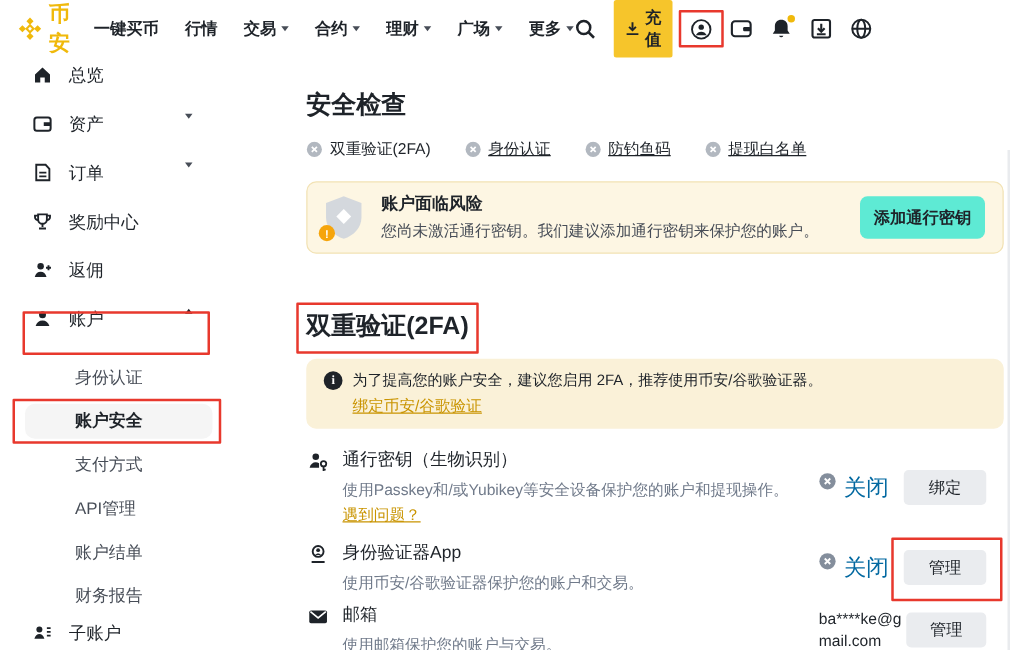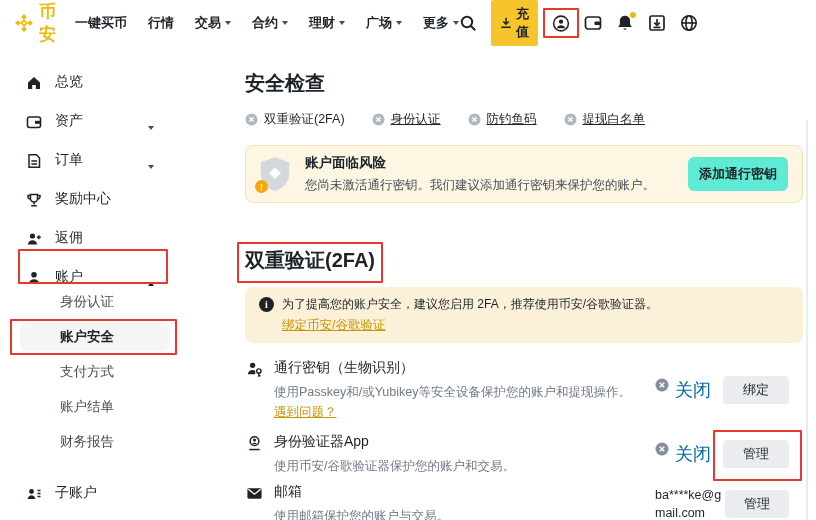--- a/index.html
+++ b/index.html
@@ -26,21 +26,21 @@
   .nav-icon { width:18px; height:18px; display:inline-flex; cursor:pointer; }
   .deposit-btn { display:flex; align-items:center; gap:4px; background:#F6C52B; border:none;
     border-radius:2px; padding:5px 9px; font-size:13px; font-weight:700; cursor:pointer;
     font-family:inherit; color:#1E2329; }
   .bell-wrap { position:relative; }
   .bell-dot { position:absolute; top:-2px; right:-2px; width:6px; height:6px; border-radius:50%; background:#F0B90B; }
   .user-wrap { position:relative; display:inline-flex; }
 
   
   .sidebar { position:absolute; top:46px; left:0; width:235px; bottom:0; padding:6px 0 0 26px; }
-  .side-item { position:relative; display:flex; align-items:flex-end; gap:13px; height:39px;
+  .side-item { position:relative; display:flex; align-items:flex-start; gap:13px; height:39px;
     width:128px; font-size:14px; color:#1E2329; cursor:pointer; }
   .side-item .s-icon { width:16px; height:16px; display:inline-flex; flex:none; }
   .side-chev { margin-left:auto; }
   .side-subs { margin-top:2px; }
   .side-sub { position:relative; display:flex; align-items:center; height:28px; margin:0 0 7px -6px;
     padding-left:40px; width:150px; border-radius:8px; font-size:13.5px; color:#474D57; cursor:pointer; }
   .side-sub.selected { background:#F5F5F5; color:#1E2329; font-weight:bold; }
   .side-bottom { margin-top:6px; }
 
   
@@ -269,20 +269,23 @@
           <span>身份认证</span>
         </div>
       <div class="side-sub selected">
         <span>账户安全</span>
         <span class="annot" style="left:-10px; top:-4px; right:-7px; bottom:-4px;"></span>
       </div>
       <div class="side-sub">
           <span>支付方式</span>
         </div>
       <div class="side-sub">
+          <span>API管理</span>
+        </div>
+      <div class="side-sub">
           <span>账户结单</span>
         </div>
       <div class="side-sub">
           <span>财务报告</span>
         </div>
     </div>
 
     <div class="side-item side-bottom">
       <span class="s-icon">
         <svg width="16" height="16" viewBox="0 0 16 16">

